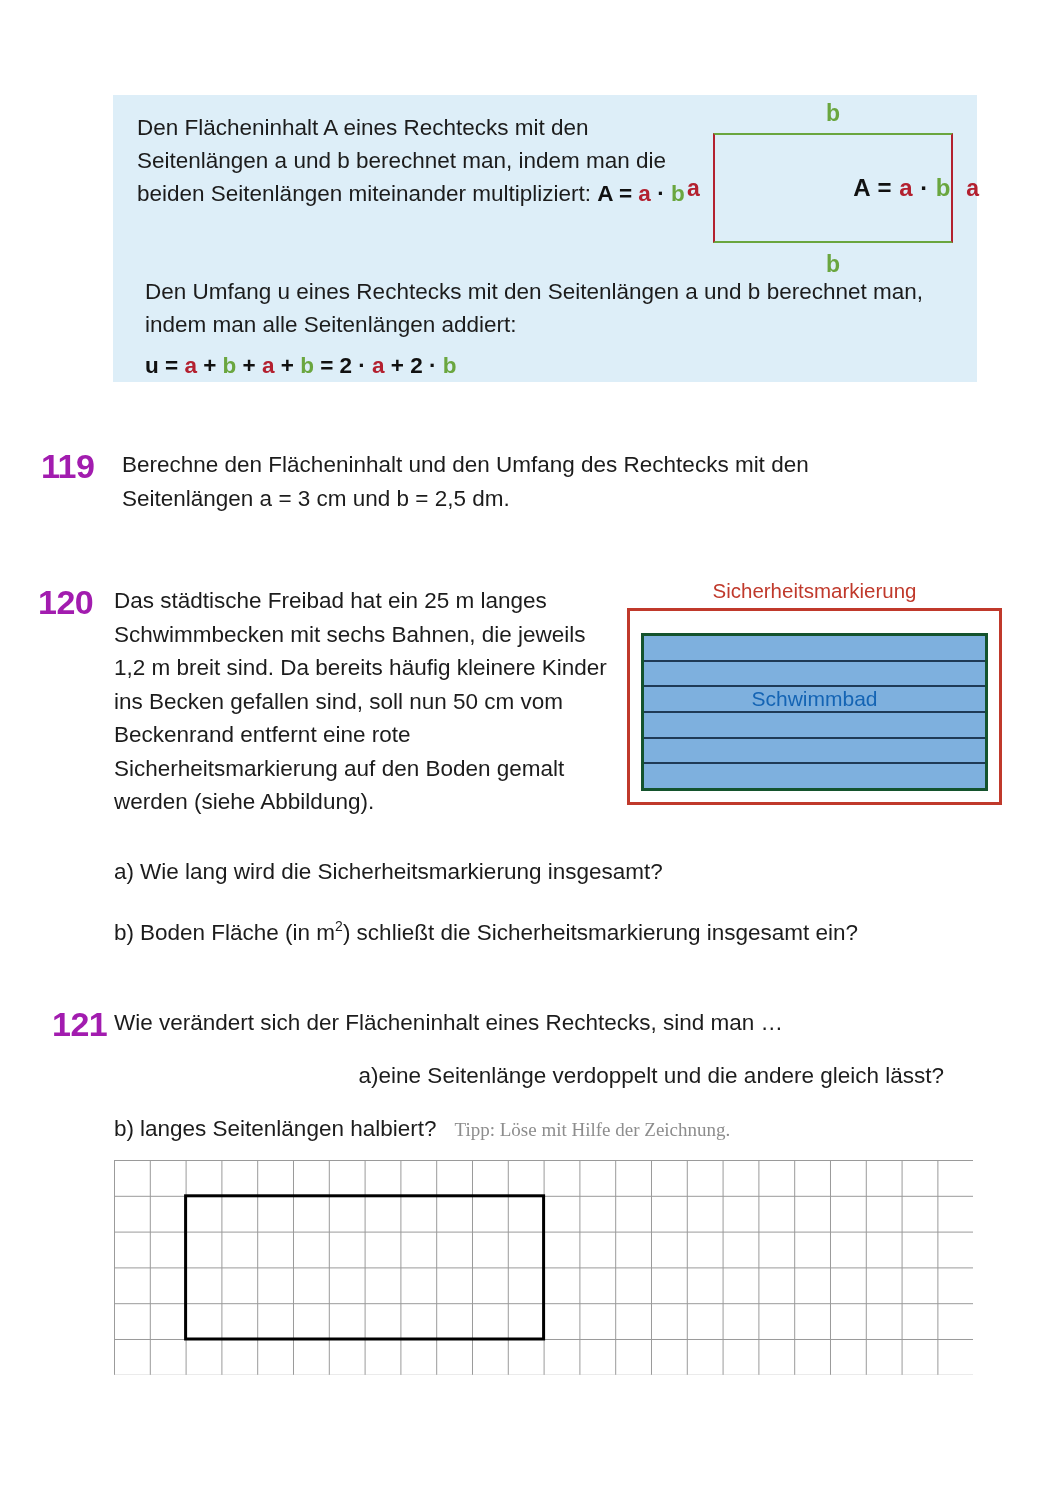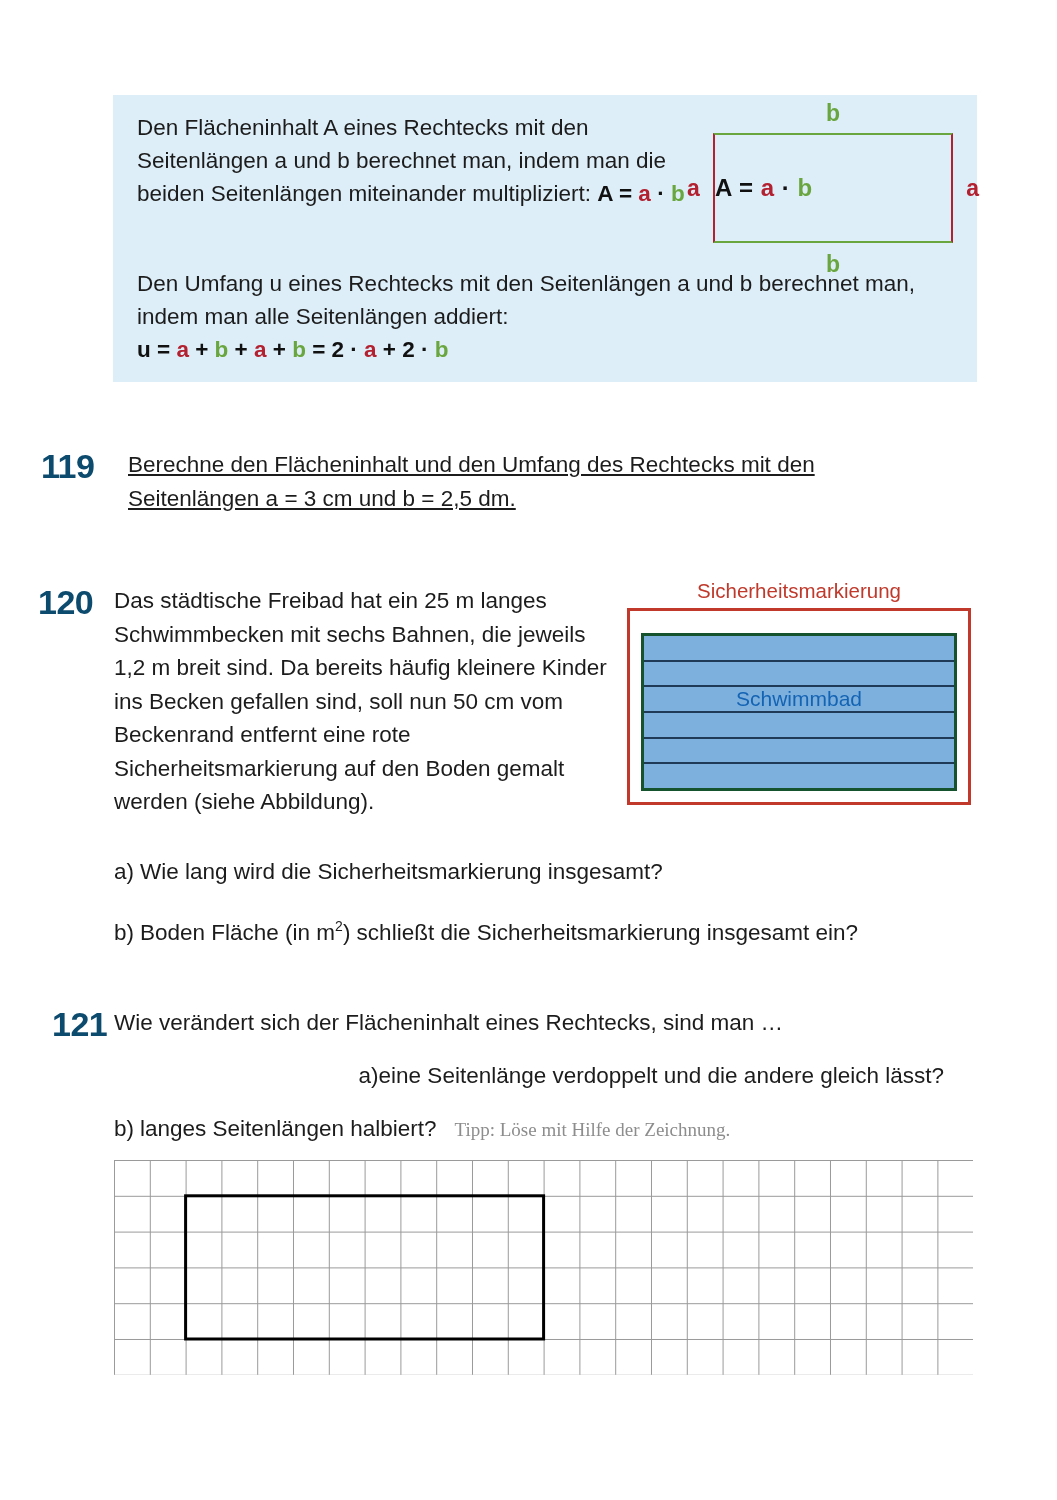--- a/index.html
+++ b/index.html
@@ -38,21 +38,21 @@
   .infobox-text p { margin: 0; }
   .infobox-para2 {
     position: absolute;
     left: 24px;
     top: 172px;
     width: 810px;
     font-size: 22.5px;
     line-height: 33px;
     color: #1c1c1c;
   }
-  .infobox-para2 p { margin: 0; }
+  .infobox-para2 p { margin: 8px; }
 
   b.v { font-weight: bold; color: #111; }
   .ca { color: #b3202f; font-weight: bold; }
   .cb { color: #6aa63f; font-weight: bold; }
   .op { color: #111; font-weight: bold; }
 
   
   .rect-diagram {
     position: absolute;
     left: 600px;
@@ -68,21 +68,21 @@
     border-top: 2.5px solid #6aa63f;
     border-bottom: 2.5px solid #6aa63f;
     border-left: 2.5px solid #b3202f;
     border-right: 2.5px solid #b3202f;
   }
   .rect-formula {
     position: absolute;
     left: 0; top: 50%;
     width: 100%;
     transform: translateY(-50%);
-    text-align: left;
+    text-align: right;
     font-size: 24px;
     letter-spacing: .5px;
   }
   .lbl-b-top {
     position: absolute;
     left: 0; top: -33px;
     width: 100%;
     text-align: center;
     font-size: 23px;
     font-weight: bold;
@@ -112,21 +112,21 @@
     font-size: 23px;
     font-weight: bold;
     color: #b3202f;
   }
 
   
   .exnum {
     position: absolute;
     font-size: 34px;
     font-weight: bold;
-    color: #0c4a6e;
+    color: #a21caf;
     letter-spacing: -0.5px;
   }
   .extext {
     position: absolute;
     font-size: 22.5px;
     line-height: 33.5px;
     color: #1c1c1c;
   }
   .sub {
     position: absolute;
@@ -145,20 +145,21 @@
   }
   sup { font-size: 0.62em; }
 
   
   .pool-wrap {
     position: absolute;
     left: 627px;
     top: 579px;
     width: 344px;
     height: 226px;
+    padding-left: 31px;
   }
   .pool-caption {
     position: absolute;
     left: 0; top: 0;
     width: 100%;
     text-align: center;
     font-size: 20.5px;
     color: #c0392b;
   }
   .pool-marking {
@@ -237,21 +238,21 @@
     <div class="lbl-a-right">a</div>
     <div class="rect-shape">
       <div class="rect-formula">
         <b class="v">A</b><b class="op"> = </b><span class="ca">a</span><b class="op"> · </b><span class="cb">b</span>
       </div>
     </div>
   </div>
 </div>
 
 <div class="exnum" style="left:41px; top:447px;">119</div>
-<div class="extext" style="left:128px; top:448px; width:820px;text-decoration:underline;">Berechne den Flächeninhalt und den Umfang des Rechtecks mit den Seitenlängen a = 3 cm und b = 2,5 dm.</div>
+<div class="extext" style="left:122px; top:448px; width:820px;">Berechne den Flächeninhalt und den Umfang des Rechtecks mit den Seitenlängen a = 3 cm und b = 2,5 dm.</div>
 
 <div class="exnum" style="left:38px; top:583px;">120</div>
 <div class="extext" style="left:114px; top:584px; width:494px;">Das städtische Freibad hat ein 25 m langes Schwimmbecken mit sechs Bahnen, die jeweils 1,2 m breit sind. Da bereits häufig kleinere Kinder ins Becken gefallen sind, soll nun 50 cm vom Beckenrand entfernt eine rote Sicherheitsmarkierung auf den Boden gemalt werden (siehe Abbildung).</div>
 
 <div class="sub" style="left:114px; top:855px; width:860px;">
   <span class="sublabel">a)</span><span>Wie lang wird die Sicherheitsmarkierung insgesamt?</span>
 </div>
 <div class="sub" style="left:114px; top:910px; width:880px;">
   <span class="sublabel">b)</span><span>Boden Fläche (in m</span><sup>2</sup><span>) schließt die Sicherheitsmarkierung insgesamt ein?</span>
 </div>

